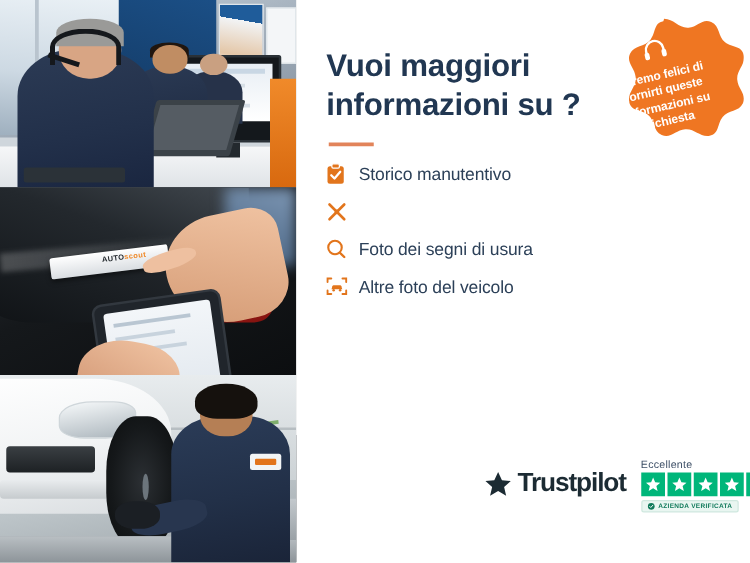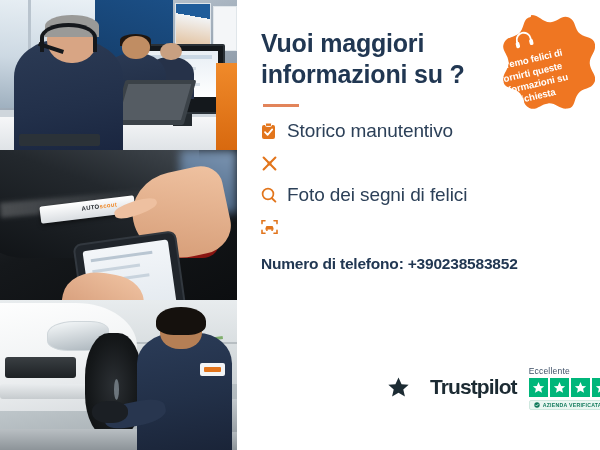--- a/index.html
+++ b/index.html
@@ -269,21 +269,21 @@
     position:absolute; right:6%; top:26%; width:18%; height:3px;
     background:#7fae6c; transform: rotate(-8deg);
   }
 
   
   .content {
     position: relative;
     flex: 1 1 auto;
     height: 348px;
     background: #ffffff;
-    padding: 28px 0 0 24px;
+    padding: 38px 0 0 24px;
   }
 
   .headline {
     font-size: 25px;
     line-height: 1.22;
     font-weight: bold;
     color: #213752;
     letter-spacing: -0.2px;
     max-width: 215px;
   }
@@ -301,21 +301,21 @@
     min-height: 18px;
   }
   .feature .ic {
     flex: 0 0 26px;
     width: 26px; height: 18px;
     display: flex; align-items: center; justify-content: flex-start;
     color: #e2751c;
   }
   .feature .ic svg { display:block; }
   .feature .txt {
-    font-size: 19px;
+    font-size: 14px;
     color: #2c4058;
     letter-spacing: -0.1px;
   }
 
   .phone {
     margin-top: 19px;
     font-size: 15.5px;
     font-weight: bold;
     color: #213752;
     letter-spacing: -0.2px;
@@ -352,21 +352,21 @@
     letter-spacing: -0.1px;
     max-width: 92px;
   }
 
   
   .trust {
     position: absolute;
     left: 150px; top: 366px;
     display: flex; align-items: flex-start;
   }
-  .tp-brand { display:flex; align-items:center; gap:20px; padding-top:9px; }
+  .tp-brand { display:flex; align-items:center; gap:4px; padding-top:9px; }
   .tp-brand .name {
     font-size: 21px; font-weight: bold; color: #1c2b33; letter-spacing: -0.9px;
   }
   .tp-right { margin-left: 12px; }
   .tp-label {
     font-size: 8.5px; color: #3d4f66; letter-spacing: .2px;
     margin-bottom: 2px; text-align:left;
   }
   .tp-stars { display:flex; gap:2px; }
   .tp-stars .box {
@@ -506,46 +506,43 @@
         </span>
       </li>
 
       <li class="feature">
         <span class="ic">
           <svg width="16" height="16" viewBox="0 0 16 16">
             <circle cx="7" cy="7" r="5.4" fill="none" stroke="#e2751c" stroke-width="1.7"></circle>
             <line x1="10.9" y1="11.2" x2="14.4" y2="14.6" stroke="#e2751c" stroke-width="1.9" stroke-linecap="round"></line>
           </svg>
         </span>
-        <span class="txt">Foto dei segni di felici</span>
+        <span class="txt">Foto dei segni di usura</span>
       </li>
 
       <li class="feature">
         <span class="ic">
           <svg width="17" height="16" viewBox="0 0 17 16">
             <g stroke="#e2751c" stroke-width="1.6" fill="none" stroke-linecap="round">
               <path d="M1 4.6 V1.8 H4"></path>
               <path d="M16 4.6 V1.8 H13"></path>
               <path d="M1 11.4 V14.2 H4"></path>
               <path d="M16 11.4 V14.2 H13"></path>
             </g>
             <path d="M4.2 10.4 h8.6 l-.7-2.5 a1.1 1.1 0 0 0-1-0.8 H5.9 a1.1 1.1 0 0 0-1 .8 Z" fill="#e2751c"></path>
             <circle cx="5.9" cy="11.1" r="1" fill="#e2751c"></circle>
             <circle cx="11.1" cy="11.1" r="1" fill="#e2751c"></circle>
           </svg>
         </span>
+        <span class="txt">Altre foto del veicolo</span>
       </li>
 
 
     </ul>
 
-    <div class="phone">
-      <span>Numero di telefono:</span>
-      <span>+390238583852</span>
-    </div>
 
 
     <div class="badge">
       <svg class="burst" viewBox="0 0 200 200">
         <path fill="#ef7622" d="
           M100 4
           C112 4 118 16 130 15 C142 14 147 3 158 8 C169 13 166 26 175 33
           C184 40 196 37 198 49 C200 61 189 67 190 79 C191 91 202 97 197 108
           C192 119 179 116 172 125 C165 134 168 146 156 148 C144 150 138 139 126 140
           C114 141 108 152 97 147 C86 142 89 129 80 122 C71 115 59 118 57 106

